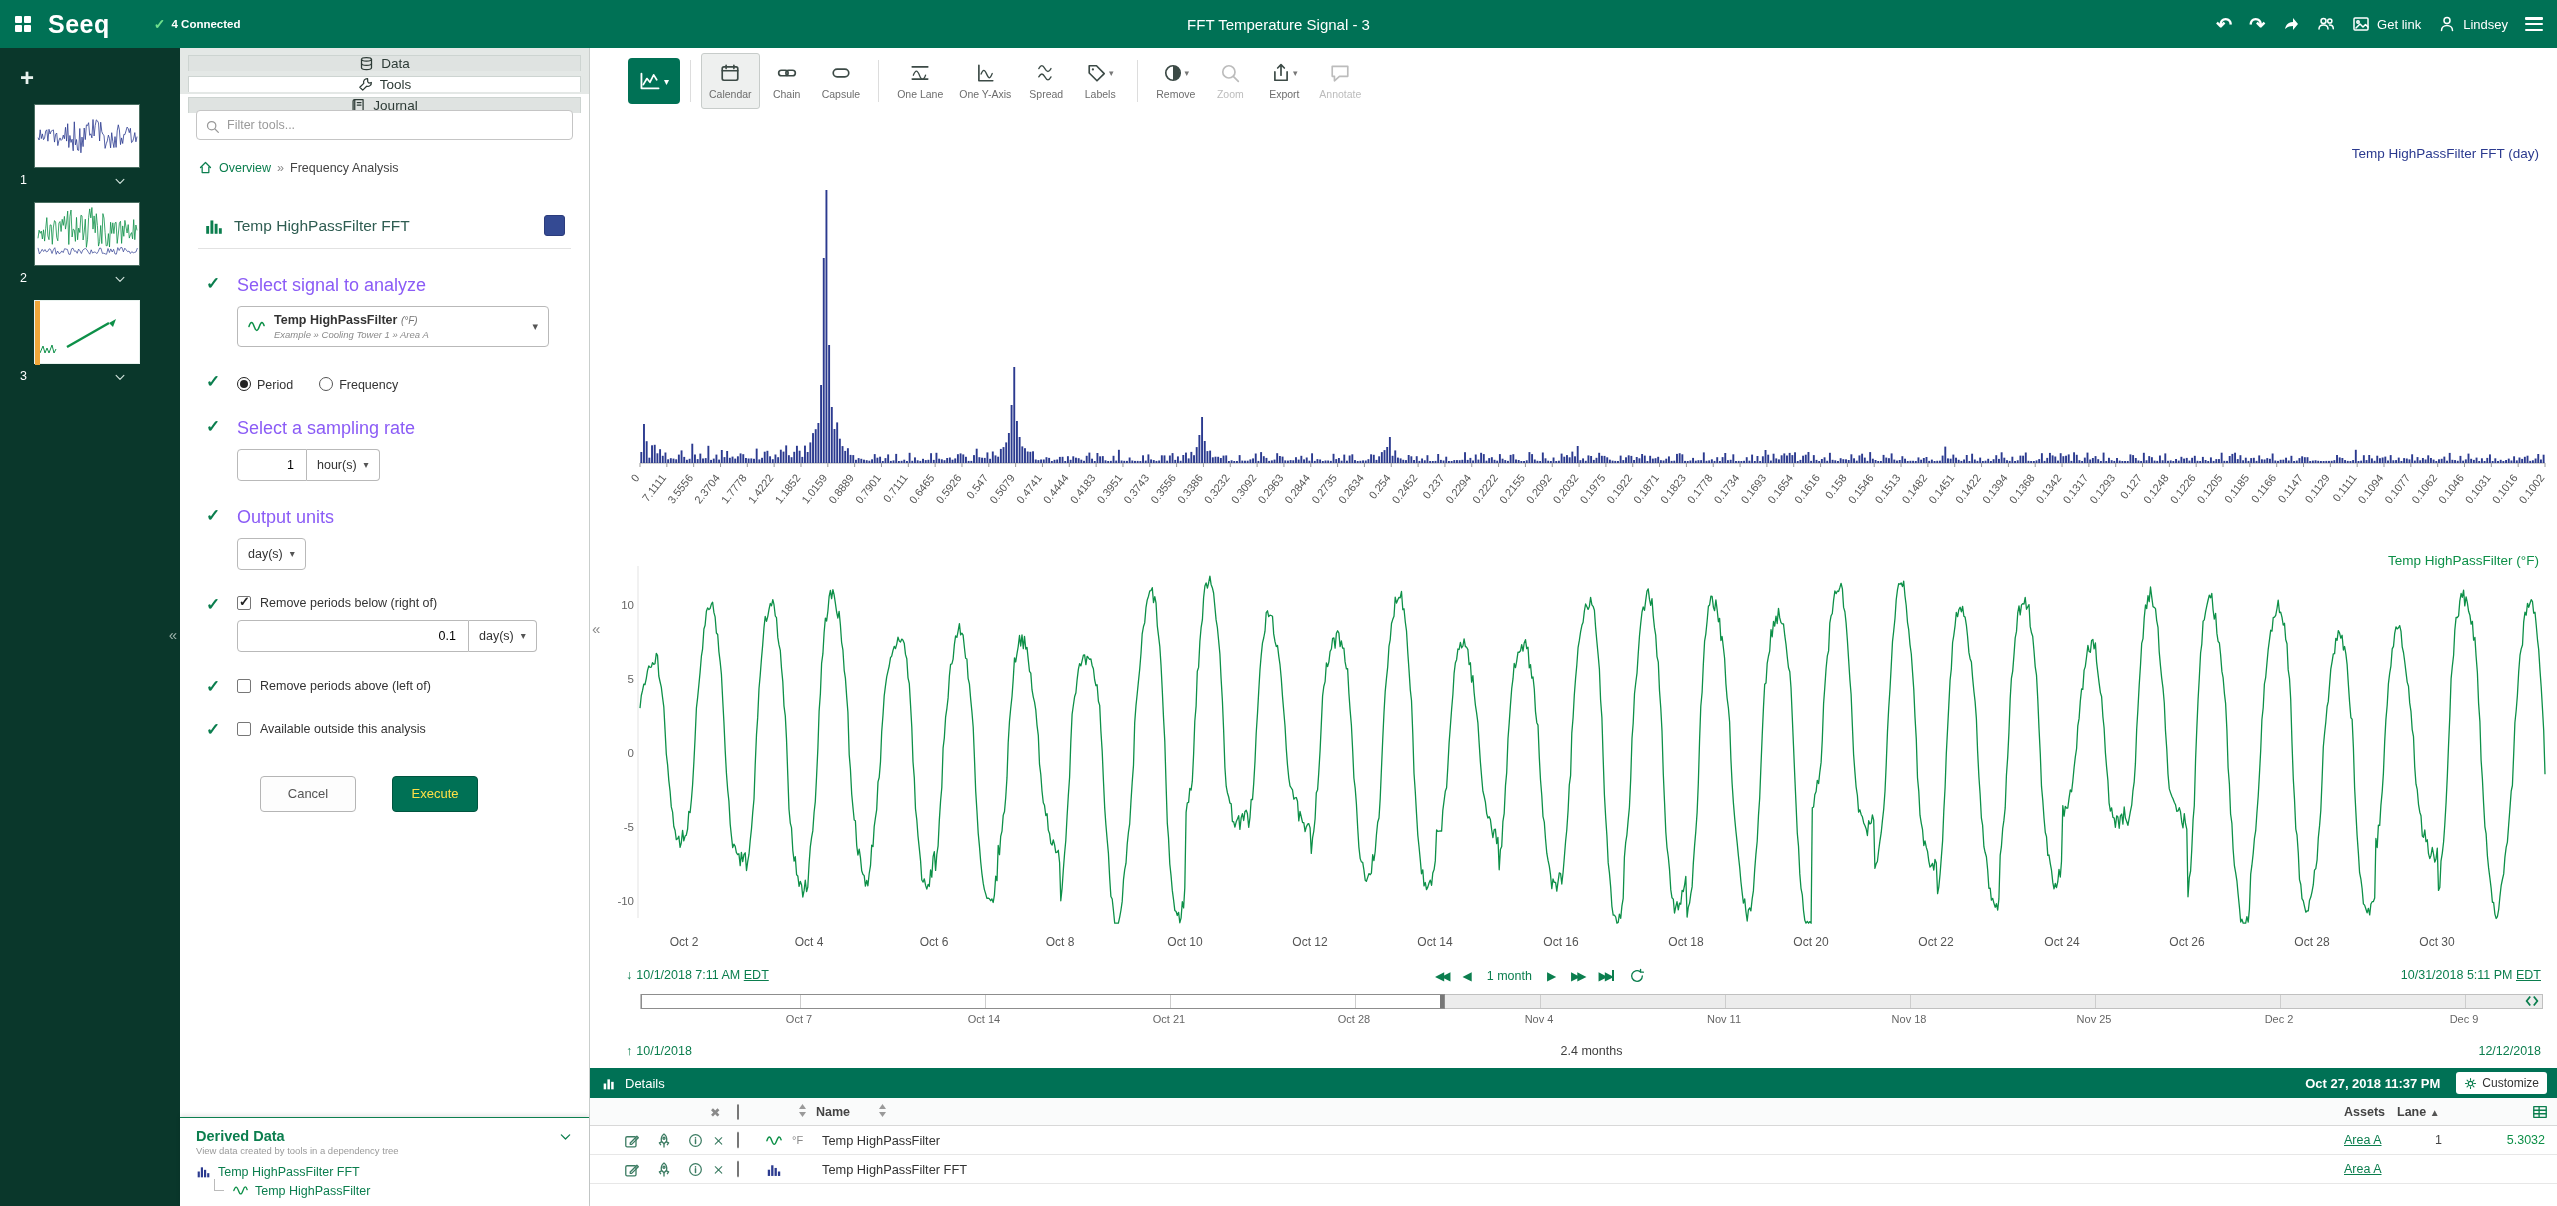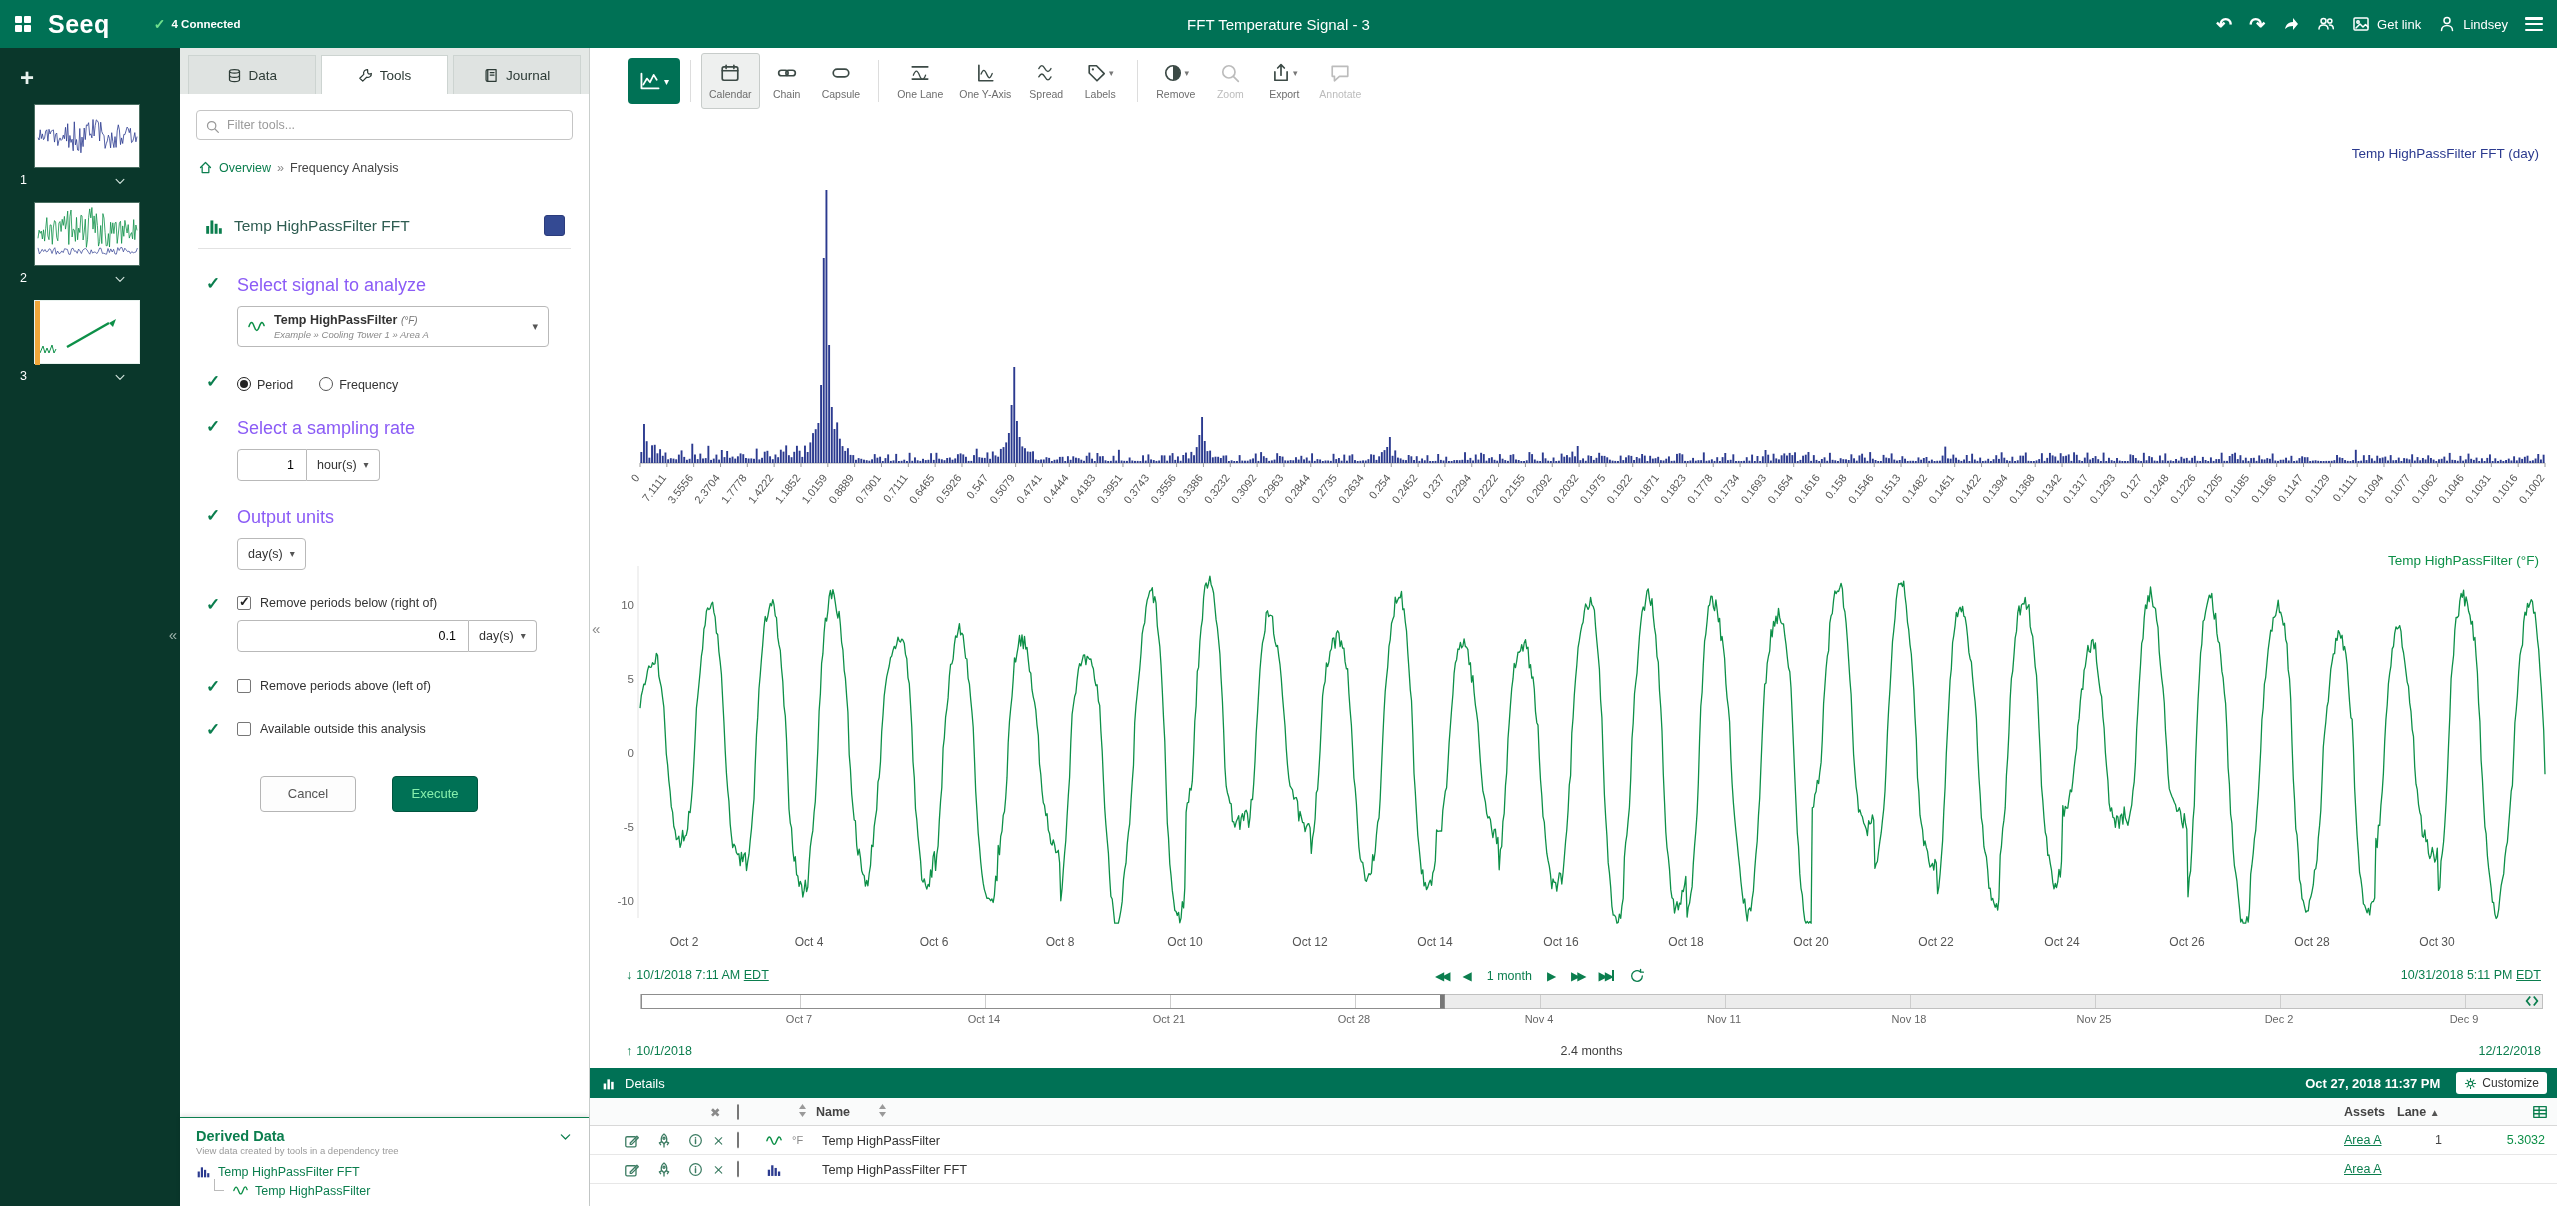--- a/index.html
+++ b/index.html
@@ -41,21 +41,21 @@
   .ws-card{width:106px;height:64px;background:#fff;margin-left:34px;border:1px solid #4b6f62;position:relative;}
   .ws-item.selected .ws-card{border:1px solid #e8f2ee;}
   .ws-item.selected .ws-bar{position:absolute;left:0;top:0;width:5px;height:64px;background:var(--orange);}
   .ws-foot{display:flex;align-items:center;height:20px;margin-top:2px;}
   .ws-num{color:#fff;font-size:12.5px;margin-left:20px;}
   .ws-chev{color:#cfe0da;margin-left:86px;}
   .ws-chev .ic{width:14px;height:14px;}
   #ws-collapse{position:absolute;right:3px;top:578px;color:#9fb4ac;font-size:15px;}
 
   
-  .tabstrip{background:#e4e8e6;display:flex;gap:5px;padding:7px 8px 0 8px;height:46px;}
+  .tabstrip{background:#e4e8e6;display:flex;gap:5px;padding:7px 8px 0 8px;height:46px;flex-direction:column;}
   .tab{flex:1;display:flex;align-items:center;justify-content:center;gap:7px;font-size:13.5px;color:#2d3b36;
        background:#dfe3e1;border:1px solid #cdd4d1;border-bottom:none;height:39px;}
   .tab.active{background:#fff;}
   .tab .ic{width:15px;height:15px;}
   .filter-wrap{margin:16px 16px 0 16px;position:relative;}
   .filter-wrap .ic{position:absolute;left:9px;top:9px;width:15px;height:15px;color:#999;}
   .filter-wrap input{width:100%;height:30px;border:1px solid #c5c5c5;border-radius:4px;padding:0 10px 0 30px;font-size:12.5px;font-family:inherit;}
   .filter-wrap input::placeholder{color:#9a9a9a;}
   .crumb{margin:20px 18px 0 18px;font-size:12.5px;display:flex;align-items:center;gap:6px;}
   .crumb .ic{width:15px;height:15px;color:var(--accent);}
@@ -86,21 +86,21 @@
   .numin{height:32px;border:1px solid #b9b9b9;border-radius:4px 0 0 4px;text-align:right;padding:0 12px;font-size:12.5px;font-family:inherit;}
   .unitbox{height:32px;border:1px solid #b9b9b9;border-left:none;border-radius:0 4px 4px 0;background:#fff;display:flex;align-items:center;gap:7px;padding:0 10px;font-size:12.5px;color:#333;}
   .unitbox.rounded{border-radius:4px;border-left:1px solid #b9b9b9;}
   .unitbox .caret{font-size:10px;color:#555;}
   .cbrow{display:flex;align-items:center;gap:9px;font-size:12.5px;color:#333;}
   .cbox{width:14px;height:14px;border:1.5px solid #777;border-radius:2px;background:#fff;position:relative;flex:none;}
   .cbox.on::after{content:'✓';position:absolute;left:1px;top:-3px;font-size:13px;font-weight:700;color:#222;}
   .btnrow{display:flex;gap:36px;margin:38px 0 0 80px;}
   .btn{height:36px;border-radius:4px;font-size:13px;display:flex;align-items:center;justify-content:center;}
   .btn.cancel{width:96px;background:#fdfdfd;border:1px solid #b5b5b5;color:#555;}
-  .btn.exec{width:86px;background:var(--g-header);color:#86efac;border:1px solid #00543f;}
+  .btn.exec{width:86px;background:var(--g-header);color:#fde047;border:1px solid #00543f;}
   #derived{position:absolute;left:0;right:0;bottom:0;background:#fff;border-top:1px solid #0d8050;box-shadow:0 -2px 4px rgba(0,0,0,.10);padding:10px 16px 8px 16px;}
   #derived .dhead{display:flex;align-items:center;}
   #derived .dtitle{color:var(--accent);font-size:14.5px;font-weight:700;flex:1;}
   #derived .ic.chev{width:15px;height:15px;color:var(--accent);}
   #derived .dsub{font-size:9.5px;color:#9a9a9a;margin-top:1px;}
   .ditem{display:flex;align-items:center;gap:7px;margin-top:8px;font-size:12.5px;}
   .ditem.nested{margin-left:14px;margin-top:4px;}
   .tree-elbow{width:10px;height:12px;border-left:1px solid #bbb;border-bottom:1px solid #bbb;margin:-8px 2px 4px 4px;}
   .ditem a{color:var(--accent);}
   .ditem .ic{width:15px;height:15px;}

